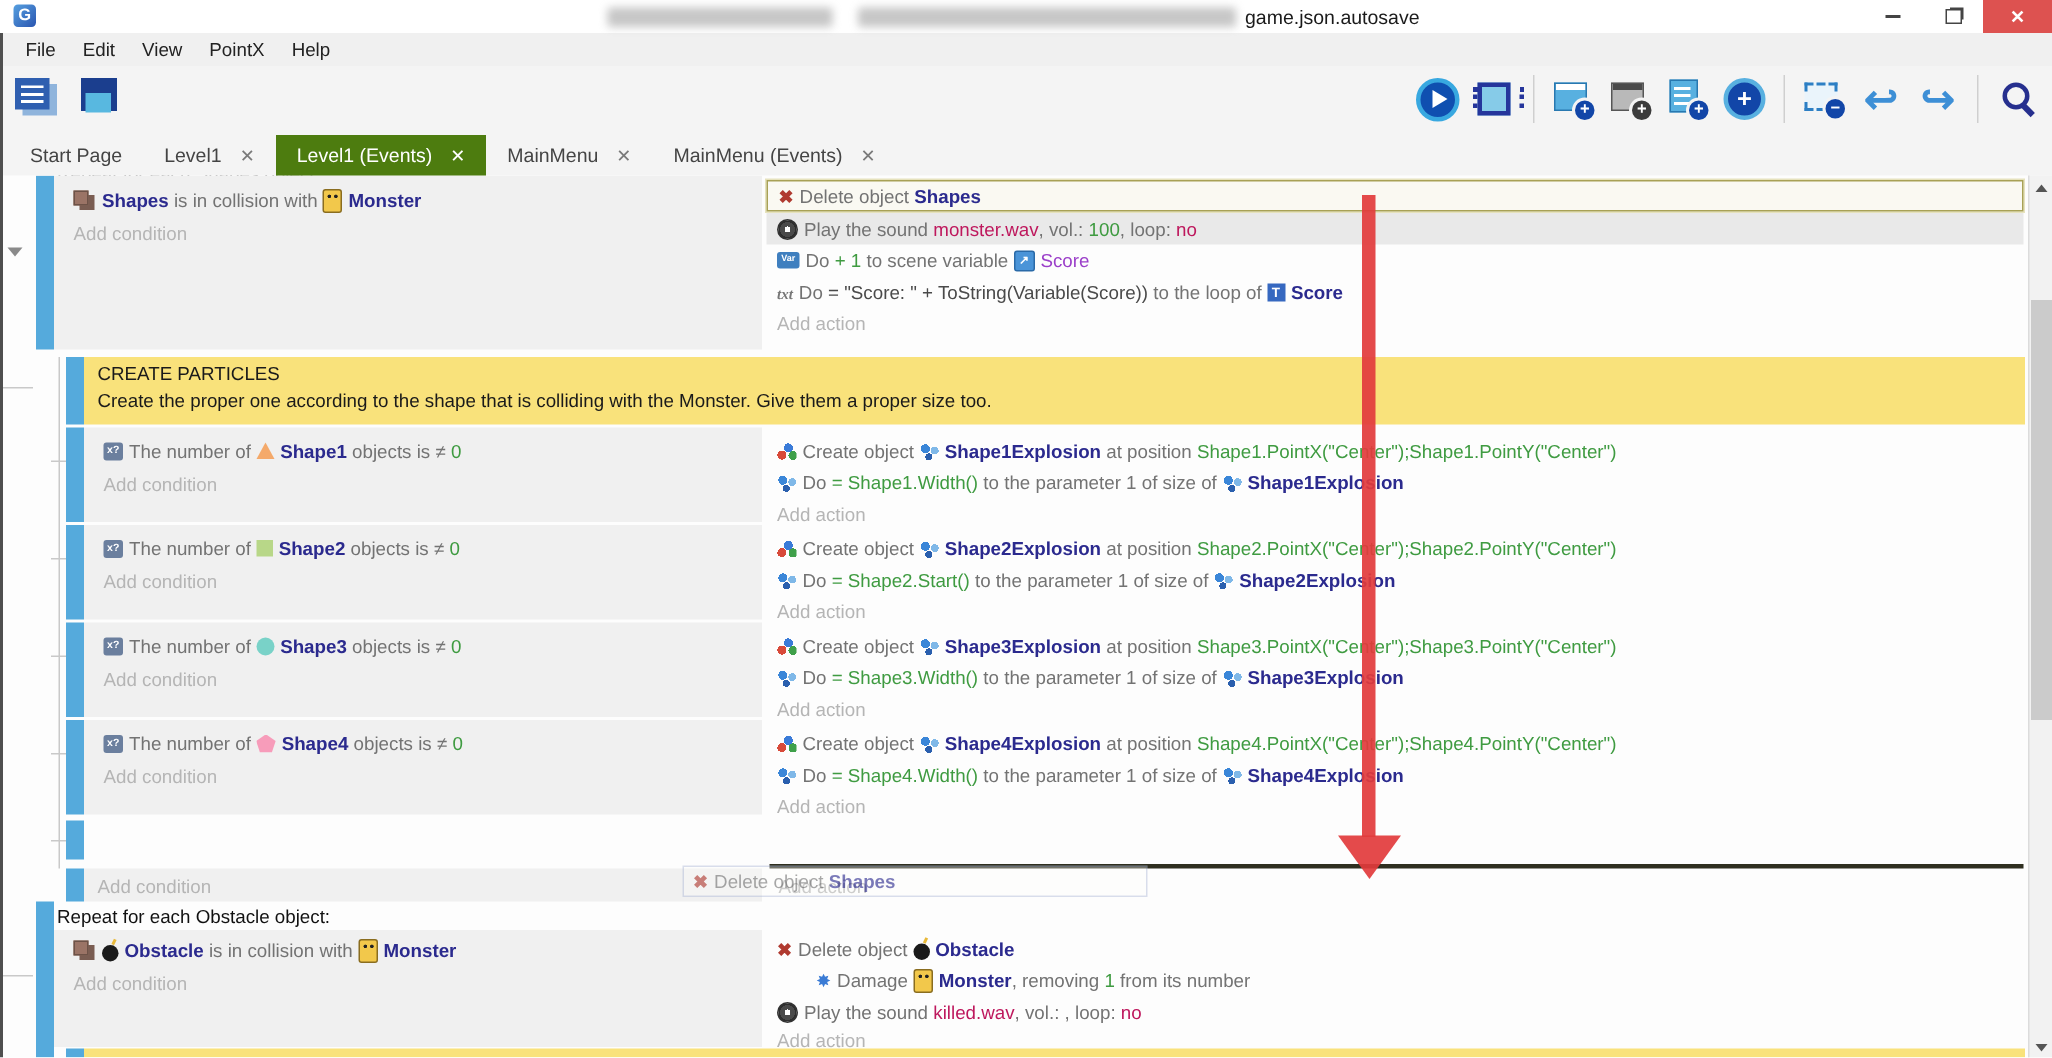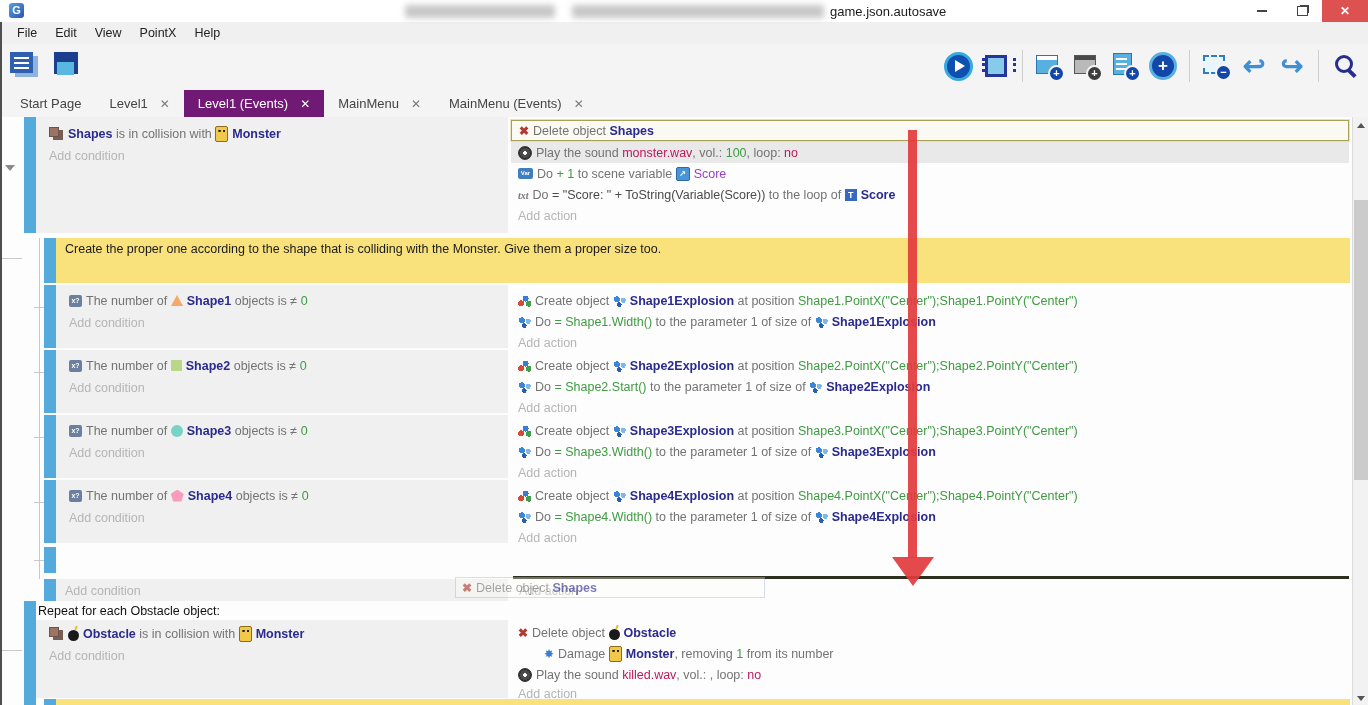--- a/index.html
+++ b/index.html
@@ -48,21 +48,21 @@
   .icon-remove-event-icon::after{content:"\2212";position:absolute;right:1px;bottom:2px;width:13px;height:13px;border-radius:50%;background:#1246a8;color:#fff;font:bold 11px/12px "Liberation Sans",sans-serif;text-align:center;border:2px solid #f4f4f4;}
   .icon-undo-icon::before{content:"\21A9";font-size:27px;font-weight:bold;color:#3d8fd6;line-height:30px;}
   .icon-redo-icon::before{content:"\21AA";font-size:27px;font-weight:bold;color:#3d8fd6;line-height:30px;}
   .icon-search-icon::before{content:"";position:absolute;top:6px;left:7px;width:12px;height:12px;border:3px solid #262f8e;border-radius:50%;}
   .icon-search-icon::after{content:"";position:absolute;top:20px;left:22px;width:4px;height:9px;background:#262f8e;transform:rotate(-45deg);}
 
   
   .tabbar{position:absolute;left:0;top:90px;width:1368px;height:27px;background:#f4f4f4;display:flex;align-items:stretch;padding-left:6px;z-index:30;}
   .tab{display:flex;align-items:center;padding:0 14px;font-size:13px;color:#444;}
   .tab .tab-close{margin-left:12px;color:#7a7a7a;font-size:12px;}
-  .tab.active{background:#701a75;color:#fff;}
+  .tab.active{background:#4d7c0f;color:#fff;}
   .tab.active .tab-close{color:#fff;}
 
   
   .sheet{position:absolute;left:0;top:117px;width:1352px;height:588px;background:#fdfdfd;overflow:hidden;z-index:10;}
   .win-edge{position:absolute;left:0;top:22px;width:2px;height:683px;background:#4f4f4f;z-index:45;}
 
   .evbar{position:absolute;width:12px;background:#55aadc;}
   .condcol{position:absolute;background:#f0f0f0;}
   .row{position:absolute;height:21px;display:flex;align-items:center;padding-left:7px;font-size:12.5px;box-sizing:border-box;white-space:pre;}
   .add-link{position:absolute;height:21px;display:flex;align-items:center;padding-left:7px;font-size:12.5px;color:#b5b5b5;}
@@ -209,20 +209,21 @@
   <div class="add-link" style="left:42px;top:28px;">Add condition</div>
 
   <div class="row sel-row" style="left:511px;top:3px;width:838px;"><span class="ic delete-icon"></span><span class="tk tk-p">Delete object </span><span class="tk tk-n">Shapes</span></div>
   <div class="row gray-row" style="left:511px;top:25px;width:838px;"><span class="ic sound-icon"></span><span class="tk tk-p">Play the sound </span><span class="tk tk-d">monster.wav</span><span class="tk tk-p">, vol.: </span><span class="tk tk-g">100</span><span class="tk tk-p">, loop: </span><span class="tk tk-d">no</span></div>
   <div class="row" style="left:511px;top:46px;width:838px;"><span class="ic variable-icon"></span><span class="tk tk-p">Do </span><span class="tk tk-g">+ 1</span><span class="tk tk-p"> to scene variable </span><span class="ic scene-variable-icon"></span><span class="tk tk-v">Score</span></div>
   <div class="row" style="left:511px;top:67px;width:838px;"><span class="ic txt-icon"></span><span class="tk tk-p">Do </span><span class="tk tk-e">= "Score: " + ToString(Variable(Score))</span><span class="tk tk-p"> to the loop of </span><span class="ic text-object-icon"></span><span class="tk tk-n">Score</span></div>
   <div class="add-link" style="left:511px;top:88px;">Add action</div>
 
   <div class="evbar" style="left:44px;top:121px;height:45px;"></div>
   <div class="comment" style="left:56px;top:121px;width:1294px;height:45px;">
+    <span class="c-title">CREATE PARTICLES</span>
     <span>Create the proper one according to the shape that is colliding with the Monster. Give them a proper size too.</span>
   </div>
 
   <div class="evbar" style="left:44px;top:168px;height:63px;"></div>
   <div class="condcol" style="left:56px;top:168px;width:452px;height:63px;"></div>
   <div class="row" style="left:62px;top:173px;width:440px;"><span class="ic count-icon"></span><span class="tk tk-p">The number of </span><span class="ic shape1-icon"></span><span class="tk tk-n">Shape1</span><span class="tk tk-p"> objects is </span><span class="tk tk-p">≠ </span><span class="tk tk-g">0</span></div>
   <div class="add-link" style="left:62px;top:195px;">Add condition</div>
   <div class="row" style="left:511px;top:173px;width:838px;"><span class="ic create-icon"></span><span class="tk tk-p">Create object </span><span class="ic particle-icon"></span><span class="tk tk-n">Shape1Explosion</span><span class="tk tk-p"> at position </span><span class="tk tk-g">Shape1.PointX("Center");Shape1.PointY("Center")</span></div>
   <div class="row" style="left:511px;top:194px;width:838px;"><span class="ic particle-icon"></span><span class="tk tk-p">Do </span><span class="tk tk-g">= Shape1.Width()</span><span class="tk tk-p"> to the parameter 1 of size of </span><span class="ic particle-icon"></span><span class="tk tk-n">Shape1Explosion</span></div>
   <div class="add-link" style="left:511px;top:215px;">Add action</div>

